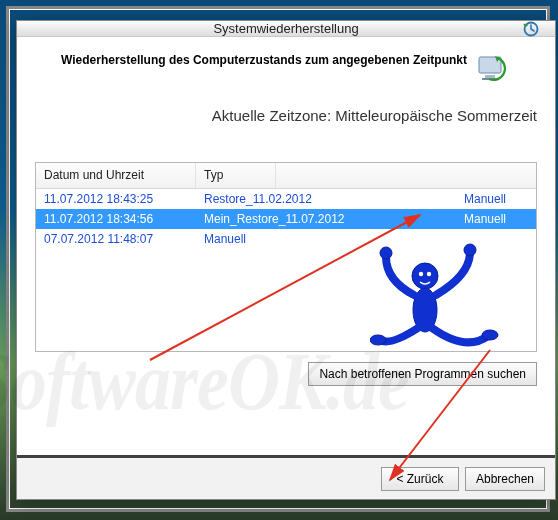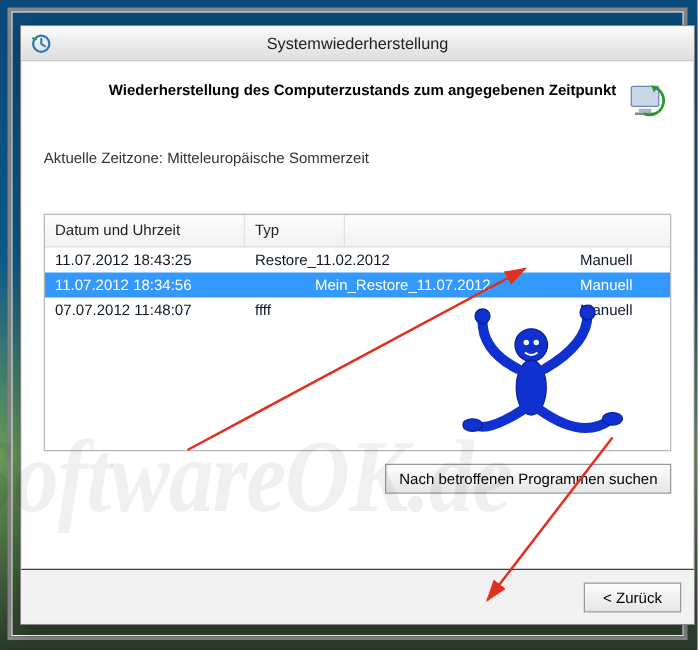--- a/index.html
+++ b/index.html
@@ -29,27 +29,28 @@
     left: 16px;
     top: 20px;
     width: 540px;
     height: 480px;
     background: #fff;
     border: 1px solid #888;
     box-shadow: 0 4px 18px rgba(0,0,0,0.35);
   }
 
   .titlebar {
-    height: 28px;
+    height: 16px;
     background: linear-gradient(180deg, #fdfdfd 0%, #ebebeb 50%, #dedede 100%);
     border-bottom: 1px solid #c8c8c8;
     display: flex;
     align-items: center;
     padding: 0 8px;
     position: relative;
+    justify-content: flex-end;
   }
   .titlebar-icon {
     width: 16px;
     height: 16px;
     margin-right: 8px;
     display: inline-flex;
     align-items: center;
     justify-content: center;
   }
   .titlebar-title {
@@ -61,43 +62,44 @@
     color: #222;
   }
 
   .content {
     padding: 14px 18px 14px 18px;
   }
 
   .heading-row {
     display: flex;
     align-items: flex-start;
-    justify-content: flex-end;
+    justify-content: center;
     margin-bottom: 20px;
   }
   .heading {
     font-weight: bold;
     font-size: 12px;
     color: #000;
     padding-top: 2px;
   }
   .heading-icon {
     width: 36px;
     height: 36px;
     display: flex;
     align-items: center;
     justify-content: center;
     flex-shrink: 0;
     margin-left: 8px;
   }
 
   .timezone {
-    font-size: 12px;
+    font-size: 15px;
     color: #333;
     margin: 14px 0 6px 0;
+    text-align: right;
   }
 
   .listview {
     border: 1px solid #b8b8b8;
     background: #fff;
     height: 190px;
     overflow: hidden;
     margin-top: 38px;
   }
   .lv-header {
@@ -116,26 +118,25 @@
   }
   .col-date { width: 160px; flex-shrink: 0; }
   .col-desc { flex: 1; }
   .col-type { width: 80px; flex-shrink: 0; border-right: none; }
 
   .lv-row {
     display: flex;
     height: 20px;
     line-height: 20px;
     font-size: 12px;
-    color: #0f172a;
+    color: #1d4ed8;
   }
   .lv-row.selected {
     background: #3399ff;
     color: #fff;
-    gap: 48px;
   }
   .lv-row .cell {
     padding: 0 8px;
     overflow: hidden;
     white-space: nowrap;
   }
 
   .btn-row-right {
     display: flex;
     justify-content: flex-end;
@@ -151,21 +152,21 @@
     min-height: 24px;
   }
 
   .footer {
     position: absolute;
     bottom: 0;
     left: 0;
     right: 0;
     height: 44px;
     background: #f2f2f2;
-    border-top: 1px solid #404040;
+    border-top: 3px solid #404040;
     display: flex;
     align-items: center;
     justify-content: flex-end;
     padding: 0 10px;
     gap: 6px;
   }
   .footer .button { min-width: 78px; }
 
   
   .arrows {
@@ -242,34 +243,34 @@
             <div class="cell col-desc">Restore_11.02.2012</div>
             <div class="cell col-type">Manuell</div>
           </div>
           <div class="lv-row selected">
             <div class="cell col-date">11.07.2012 18:34:56</div>
             <div class="cell col-desc">Mein_Restore_11.07.2012</div>
             <div class="cell col-type">Manuell</div>
           </div>
           <div class="lv-row">
             <div class="cell col-date">07.07.2012 11:48:07</div>
-            <div class="cell col-desc">ffff</div>
             <div class="cell col-type">Manuell</div>
           </div>
         </div>
     </div>
 
     <div class="btn-row-right">
       <button class="button">Nach betroffenen Programmen suchen</button>
     </div>
 
   </div>
 
   <div class="footer">
     <button class="button">&lt; Zurück</button>
+    <button class="button">Abbrechen</button>
   </div>
 
 </div>
 
 <svg class="arrows" width="558" height="520" style="left:0;top:0;">
   <defs>
     <marker id="ah" markerWidth="10" markerHeight="10" refX="8" refY="3" orient="auto">
       <path d="M0,0 L9,3 L0,6 Z" fill="#e03020"></path>
     </marker>
   </defs>

